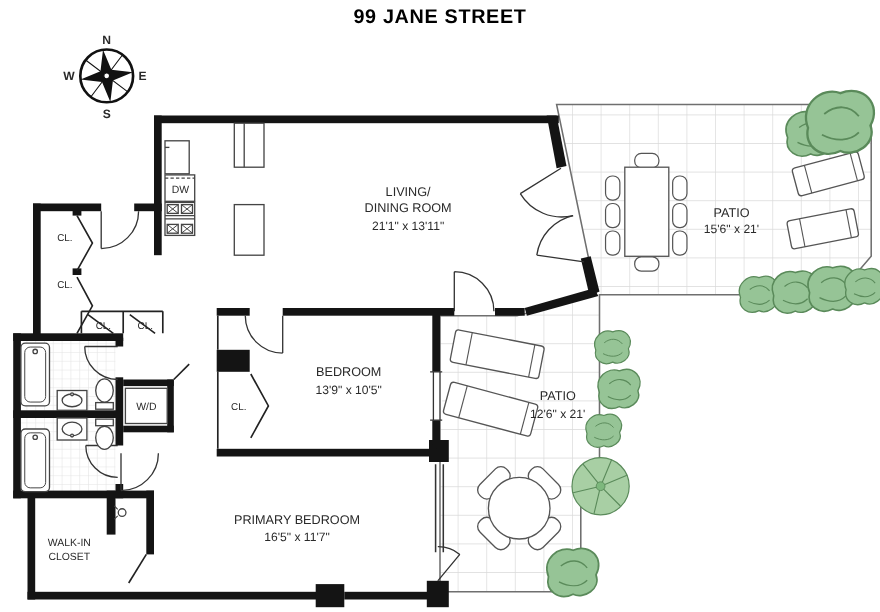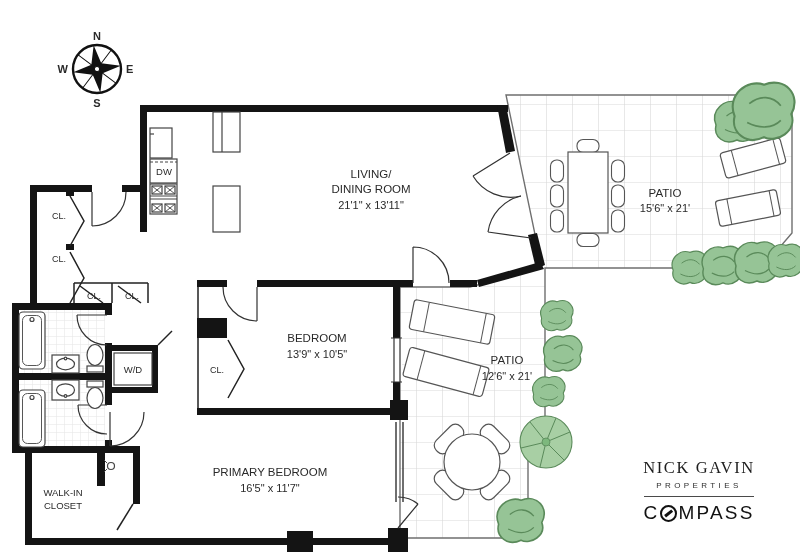--- a/index.html
+++ b/index.html
@@ -20,20 +20,21 @@
            border-radius:50%;position:relative;margin:0 1px;}
   .o-glyph::after{content:"";position:absolute;left:1.5px;top:5px;width:9px;height:2.6px;
                   background:#111;transform:rotate(-38deg);}
 </style>
 </head>
 <body>
 
 <div class="stage">
 
   <div class="title">
+    <div>99 JANE STREET</div>
   </div>
 
   <svg class="plan-svg" width="800" height="556" viewBox="0 0 800 556">
     <defs>
       <pattern id="grid" width="26" height="26" patternUnits="userSpaceOnUse">
         <path d="M26 0 H0 V26" fill="none" stroke="#d9d9d9" stroke-width="1.2"></path>
       </pattern>
       <pattern id="tile" width="8" height="8" patternUnits="userSpaceOnUse">
         <path d="M8 0 H0 V8" fill="none" stroke="#e3e3e3" stroke-width="1"></path>
       </pattern>
@@ -276,24 +277,14 @@
       <text x="59" y="262" font-size="9">CL.</text>
       <text x="94" y="299" font-size="9">CL.</text>
       <text x="132" y="299" font-size="9">CL.</text>
       <text x="217" y="373" font-size="9">CL.</text>
 
       <text x="164" y="175" font-size="9.5">DW</text>
       <text x="133" y="373" font-size="9.5">W/D</text>
     </g>
   </svg>
 
-  <div class="brand">
-    <div class="brand-agent">NICK GAVIN</div>
-    <div class="brand-sub">PROPERTIES</div>
-    <div class="brand-rule"></div>
-    <div class="brand-word">
-      <span>C</span>
-      <span class="o-glyph"></span>
-      <span>MPASS</span>
-    </div>
-  </div>
 
 </div>
 
 </body></html>

